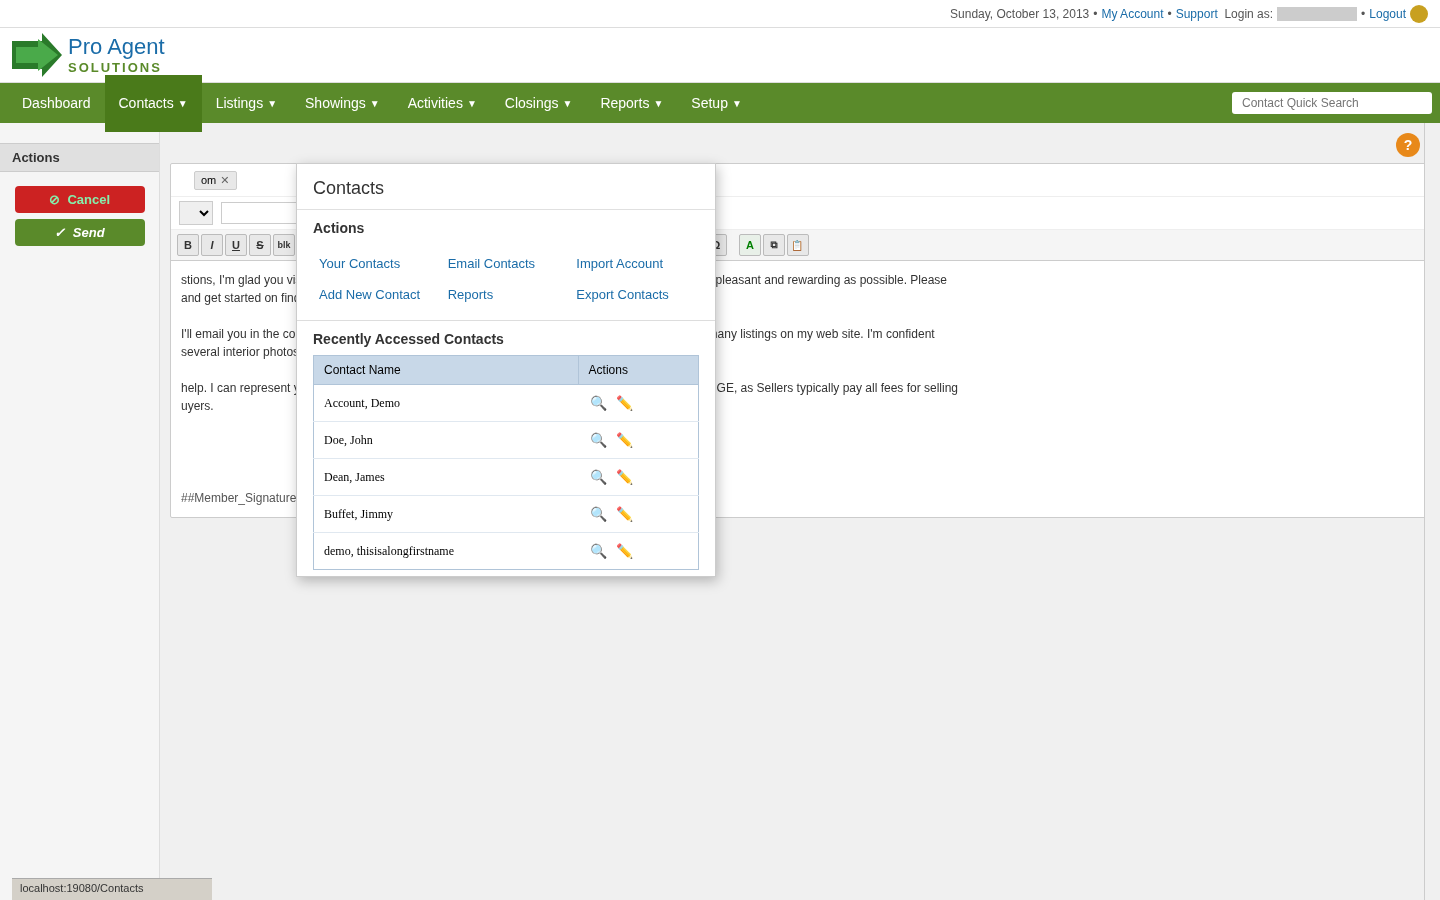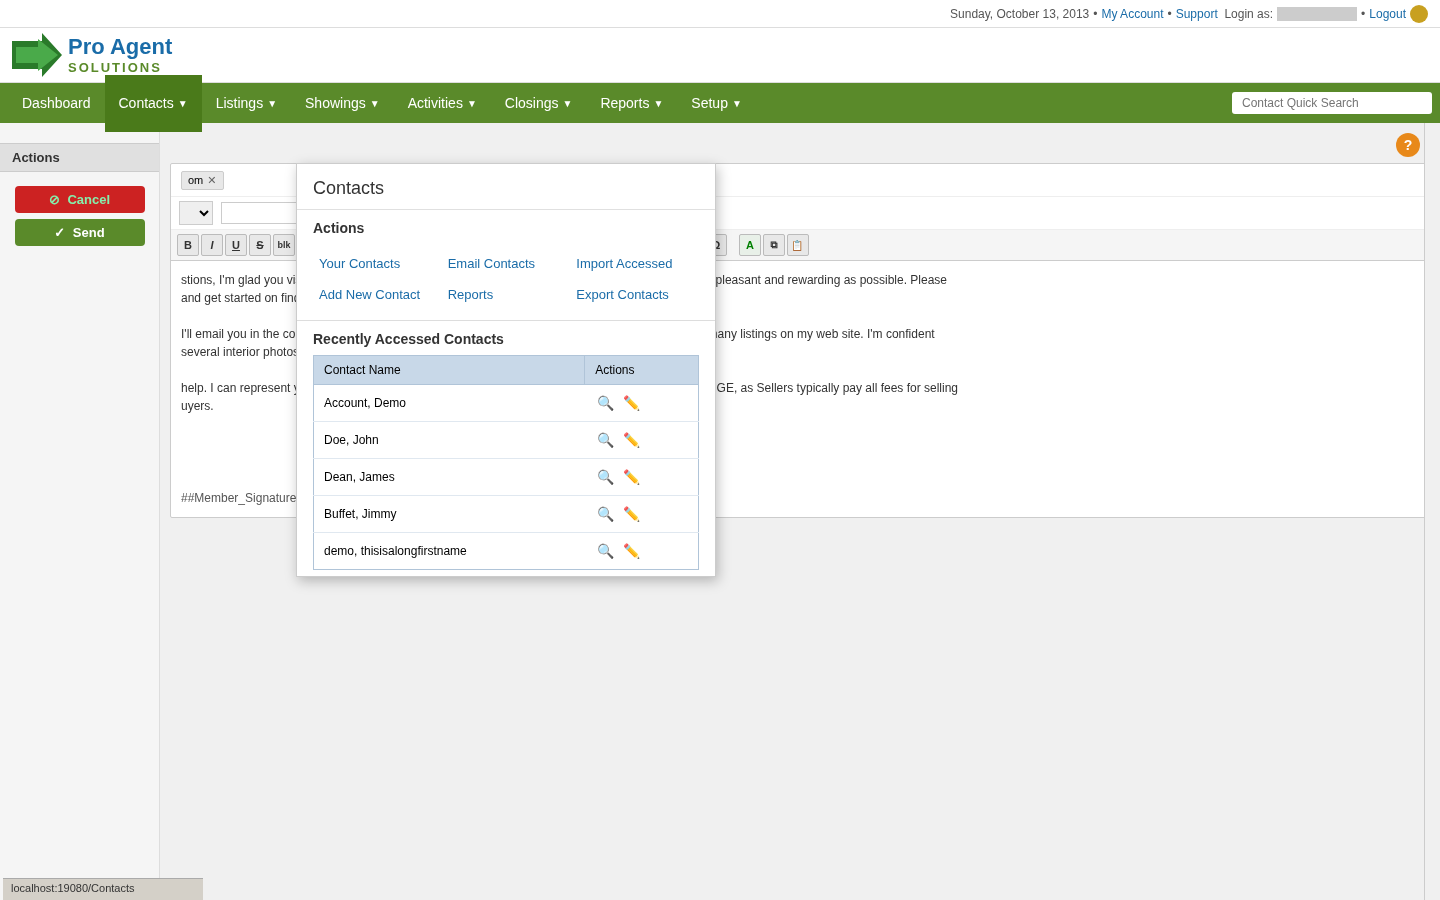--- a/index.html
+++ b/index.html
@@ -93,40 +93,40 @@
       margin: 6px auto;
       padding: 6px 10px;
       border: none;
       border-radius: 4px;
       cursor: pointer;
       font-size: 13px;
       font-weight: bold;
       text-align: center;
     }
     .btn-cancel { background: #cc2222; color: #86efac; }
-    .btn-send { background: #5a8a2a; color: #fff; }
+    .btn-send { background: #5a8a2a; color: #fff; font-style: italic; }
 
     
     .content-area {
       flex: 1;
       padding: 10px;
       position: relative;
     }
 
     
     .email-area {
       background: #fff;
       border: 1px solid #ccc;
       margin-top: 10px;
       border-radius: 2px;
     }
     .email-to-row {
       display: flex;
       align-items: center;
-      padding: 6px 10px;
+      padding: 6px 23px;
       border-bottom: 1px solid #eee;
       gap: 30px;
     }
     .email-to-row input {
       flex: 1;
       border: 1px solid #ccc;
       padding: 3px 6px;
       font-size: 12px;
     }
     .email-tag {
@@ -240,20 +240,21 @@
       padding: 7px 10px;
       text-align: left;
       font-size: 12px;
       font-weight: normal;
       border: 1px solid #b0c4d8;
     }
     .contacts-table td {
       padding: 7px 10px;
       border-bottom: 1px solid #e0e8f0;
       font-size: 12px;
+      font-family: Liberation Serif, serif;
     }
     .contacts-table tr:last-child td { border-bottom: none; }
     .contacts-table .actions-cell {
       display: flex;
       gap: 4px;
       align-items: center;
     }
     .icon-btn {
       width: 22px; height: 22px;
       display: flex; align-items: center; justify-content: center;
@@ -284,21 +285,21 @@
       display: flex; align-items: center; justify-content: center;
       font-weight: bold;
       font-size: 14px;
       cursor: pointer;
     }
 
     
     .status-bar {
       position: fixed;
       bottom: 0;
-      left: 3px;
+      left: 12px;
       height: 22px;
       background: #d4d0c8;
       font-size: 11px;
       padding: 3px 8px;
       color: #333;
       width: 200px;
       border-top: 1px solid #aaa;
     }
   </style>
 </head>
@@ -319,21 +320,21 @@
 </div>
 
 <div class="logo-bar">
   <div style="display:flex;align-items:center;">
 
     <svg width="50" height="44" viewBox="0 0 50 44">
       <polygon points="0,8 30,8 30,0 50,22 30,44 30,36 0,36" fill="#2a7a2a"></polygon>
       <polygon points="4,14 26,14 26,6 46,22 26,38 26,30 4,30" fill="#4aaa4a"></polygon>
     </svg>
     <div style="margin-left:6px;">
-      <div style="font-size:22px;font-weight:bold;color:#1a6ca8;line-height:1.1;">
+      <div style="font-size:22px;font-weight:normal;color:#1a6ca8;line-height:1.1;">
         Pro Agent
       </div>
       <div style="font-size:13px;color:#5a8a2a;font-weight:bold;letter-spacing:2px;">SOLUTIONS</div>
     </div>
   </div>
 </div>
 
 <div class="nav-bar">
   <div class="nav-item">
     <span>Dashboard</span>
@@ -458,21 +459,21 @@
     <div class="dropdown-overlay">
 
       <div class="dropdown-header">
         <div class="dropdown-header-title">Contacts</div>
       </div>
 
       <div class="dropdown-section-label">Actions</div>
       <div class="dropdown-actions-grid">
         <a class="dropdown-action-btn">Your Contacts</a>
         <a class="dropdown-action-btn">Email Contacts</a>
-        <a class="dropdown-action-btn">Import Accessed</a>
+        <a class="dropdown-action-btn">Import Account</a>
         <a class="dropdown-action-btn">Add New Contact</a>
         <a class="dropdown-action-btn">Reports</a>
         <a class="dropdown-action-btn">Export Contacts</a>
       </div>
 
       <div class="recently-accessed">
         <div class="recently-label">Recently Accessed Contacts</div>
         <table class="contacts-table">
           <thead>
             <tr>

